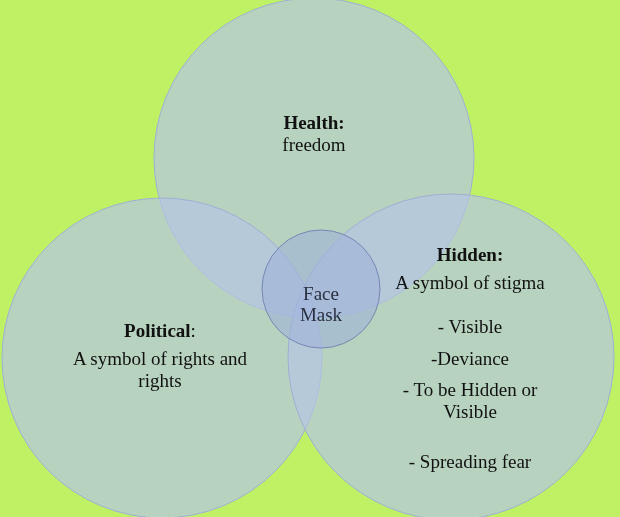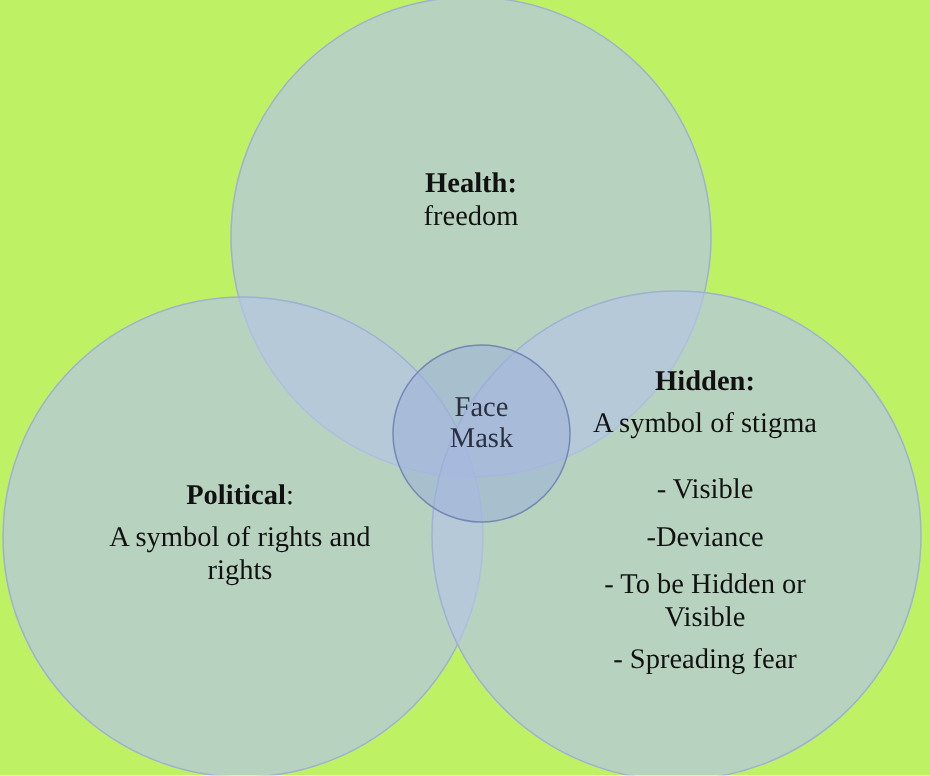--- a/index.html
+++ b/index.html
@@ -25,27 +25,27 @@
     <span class="line title">Health:</span>
     <span class="line">freedom</span>
   </div>
 
   <div class="label" style="left:40px; top:320px; width:240px;">
     <span class="line"><span class="title">Political</span><span>:</span></span>
     <span class="line" style="margin-top:6px;">A symbol of rights and</span>
     <span class="line">rights</span>
   </div>
 
-  <div class="label center-label" style="left:271px; top:261px; width:100px;">
+  <div class="label center-label" style="left:271px; top:283px; width:100px;">
     <span class="line">Face</span>
     <span class="line">Mask</span>
   </div>
 
   <div class="label" style="left:370px; top:244px; width:200px;">
     <span class="line title">Hidden:</span>
     <span class="line" style="margin-top:6px;">A symbol of stigma</span>
     <span class="line" style="margin-top:22px;">- Visible</span>
     <span class="line" style="margin-top:10px;">-Deviance</span>
     <span class="line" style="margin-top:9px;">- To be Hidden or</span>
     <span class="line">Visible</span>
-    <span class="line" style="margin-top:6px;">- Spreading fear</span>
+    <span class="line" style="margin-top:28px;">- Spreading fear</span>
   </div>
 </div>
 
 </body></html>

